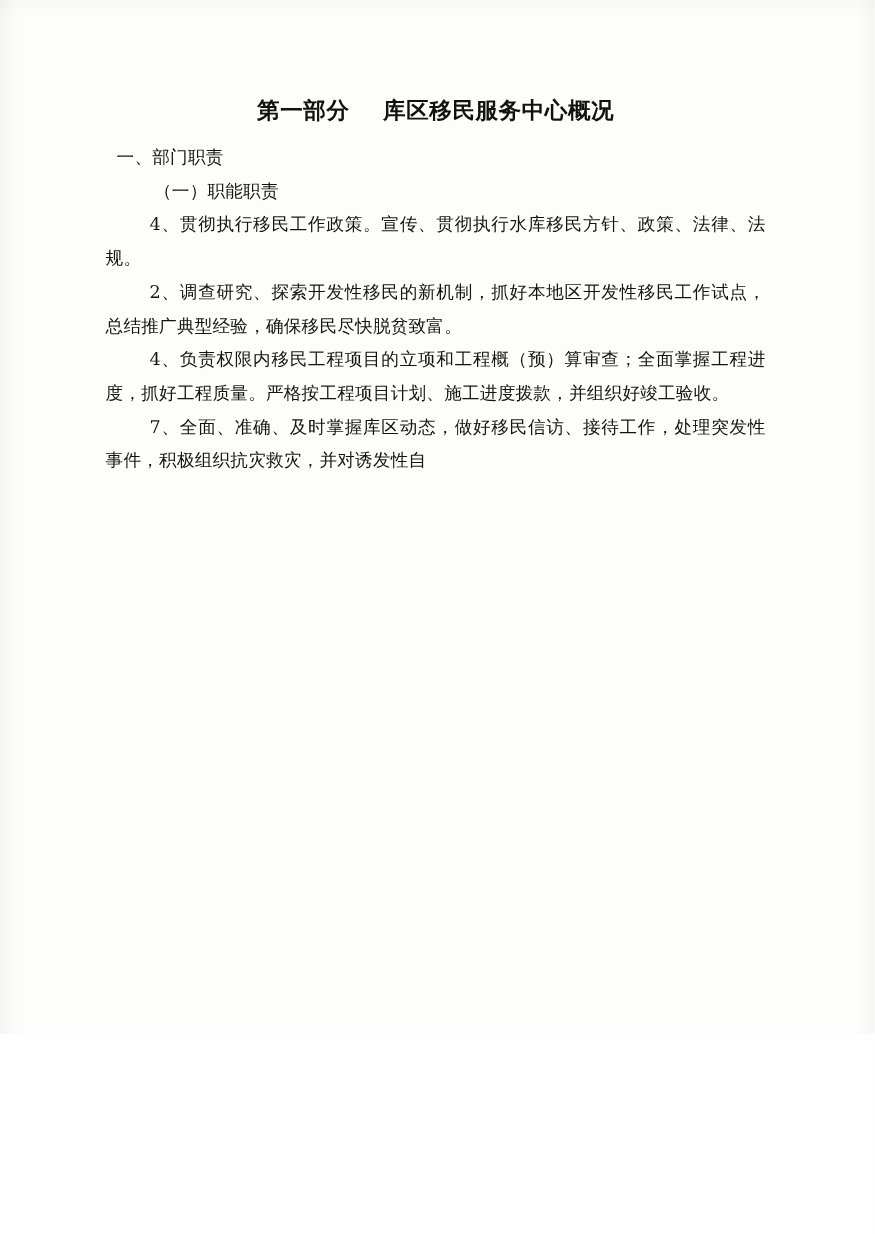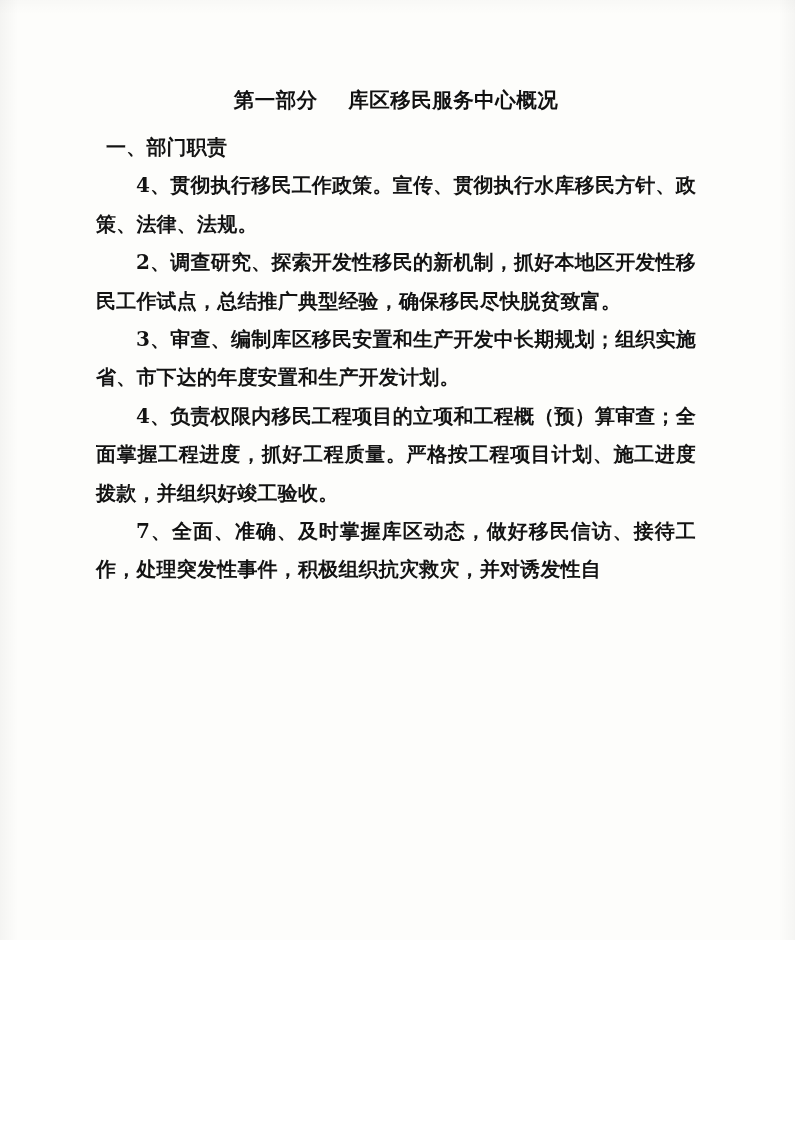--- a/index.html
+++ b/index.html
@@ -39,27 +39,26 @@
   .doc-title {
     text-align: center;
     font-size: 20.5px;
     font-weight: bold;
     letter-spacing: 0.5px;
     color: #111111;
     margin: 0 0 14px 0;
     white-space: pre;
   }
   .para {
-    font-size: 20px;
+    font-size: 16px;
     line-height: 1.92;
     color: #131313;
     margin: 0;
     text-align: justify;
     letter-spacing: 0.2px;
-    font-weight: bold;
   }
   .lvl1 {
     text-indent: 0;
     margin-left: 10px;
   }
   .lvl2 {
     text-indent: 0;
     margin-left: 44px;
   }
   .item {
@@ -71,26 +70,26 @@
 
 <div class="page">
   <div class="scan-tint"></div>
 
   <div class="content">
 
     <h1 class="doc-title">第一部分    库区移民服务中心概况</h1>
 
     <p class="para lvl1">一、部门职责</p>
 
+    <p class="para lvl2">（一）职能职责</p>
 
     <p class="para item">4、贯彻执行移民工作政策。宣传、贯彻执行水库移民方针、政策、法律、法规。</p>
 
     <p class="para item">2、调查研究、探索开发性移民的新机制，抓好本地区开发性移民工作试点，总结推广典型经验，确保移民尽快脱贫致富。</p>
 
-    <p class="para item">3、审查、编制库区移民安置和生产开发中长期规划；组织实施省、市下达的年度安置和生产开发计划。</p>
 
     <p class="para item">4、负责权限内移民工程项目的立项和工程概（预）算审查；全面掌握工程进度，抓好工程质量。严格按工程项目计划、施工进度拨款，并组织好竣工验收。</p>
 
 
 
     <p class="para item">7、全面、准确、及时掌握库区动态，做好移民信访、接待工作，处理突发性事件，积极组织抗灾救灾，并对诱发性自</p>
 
   </div>
 </div>
 

